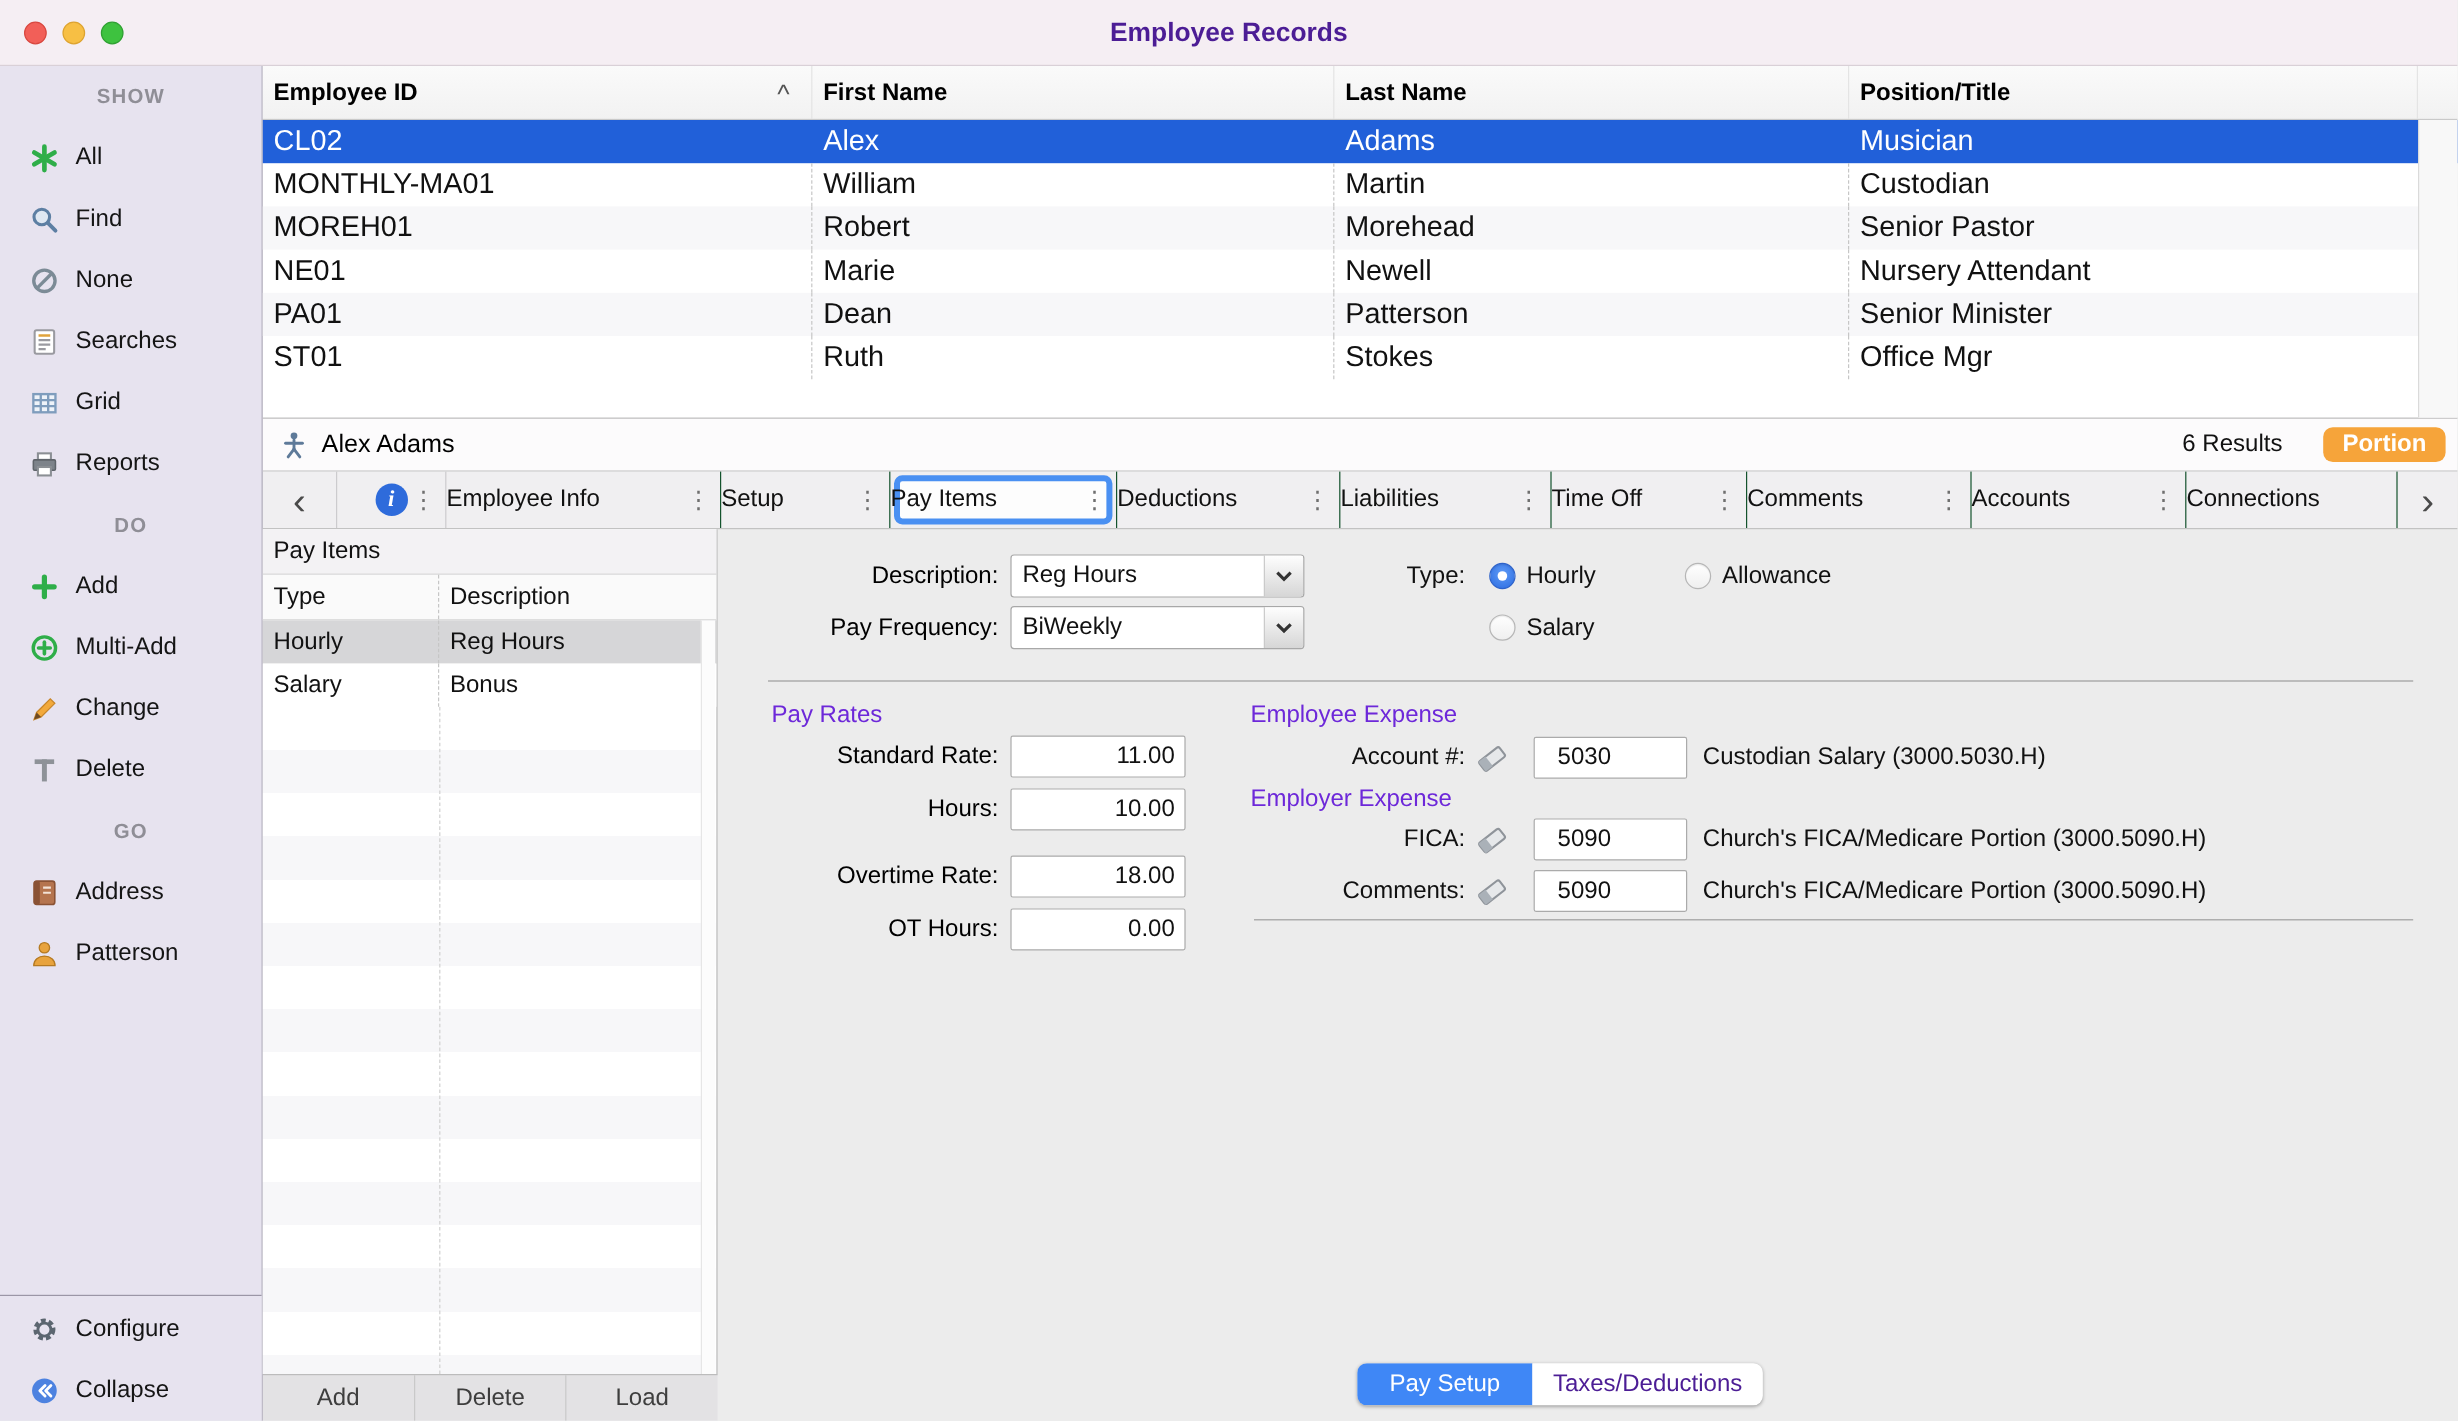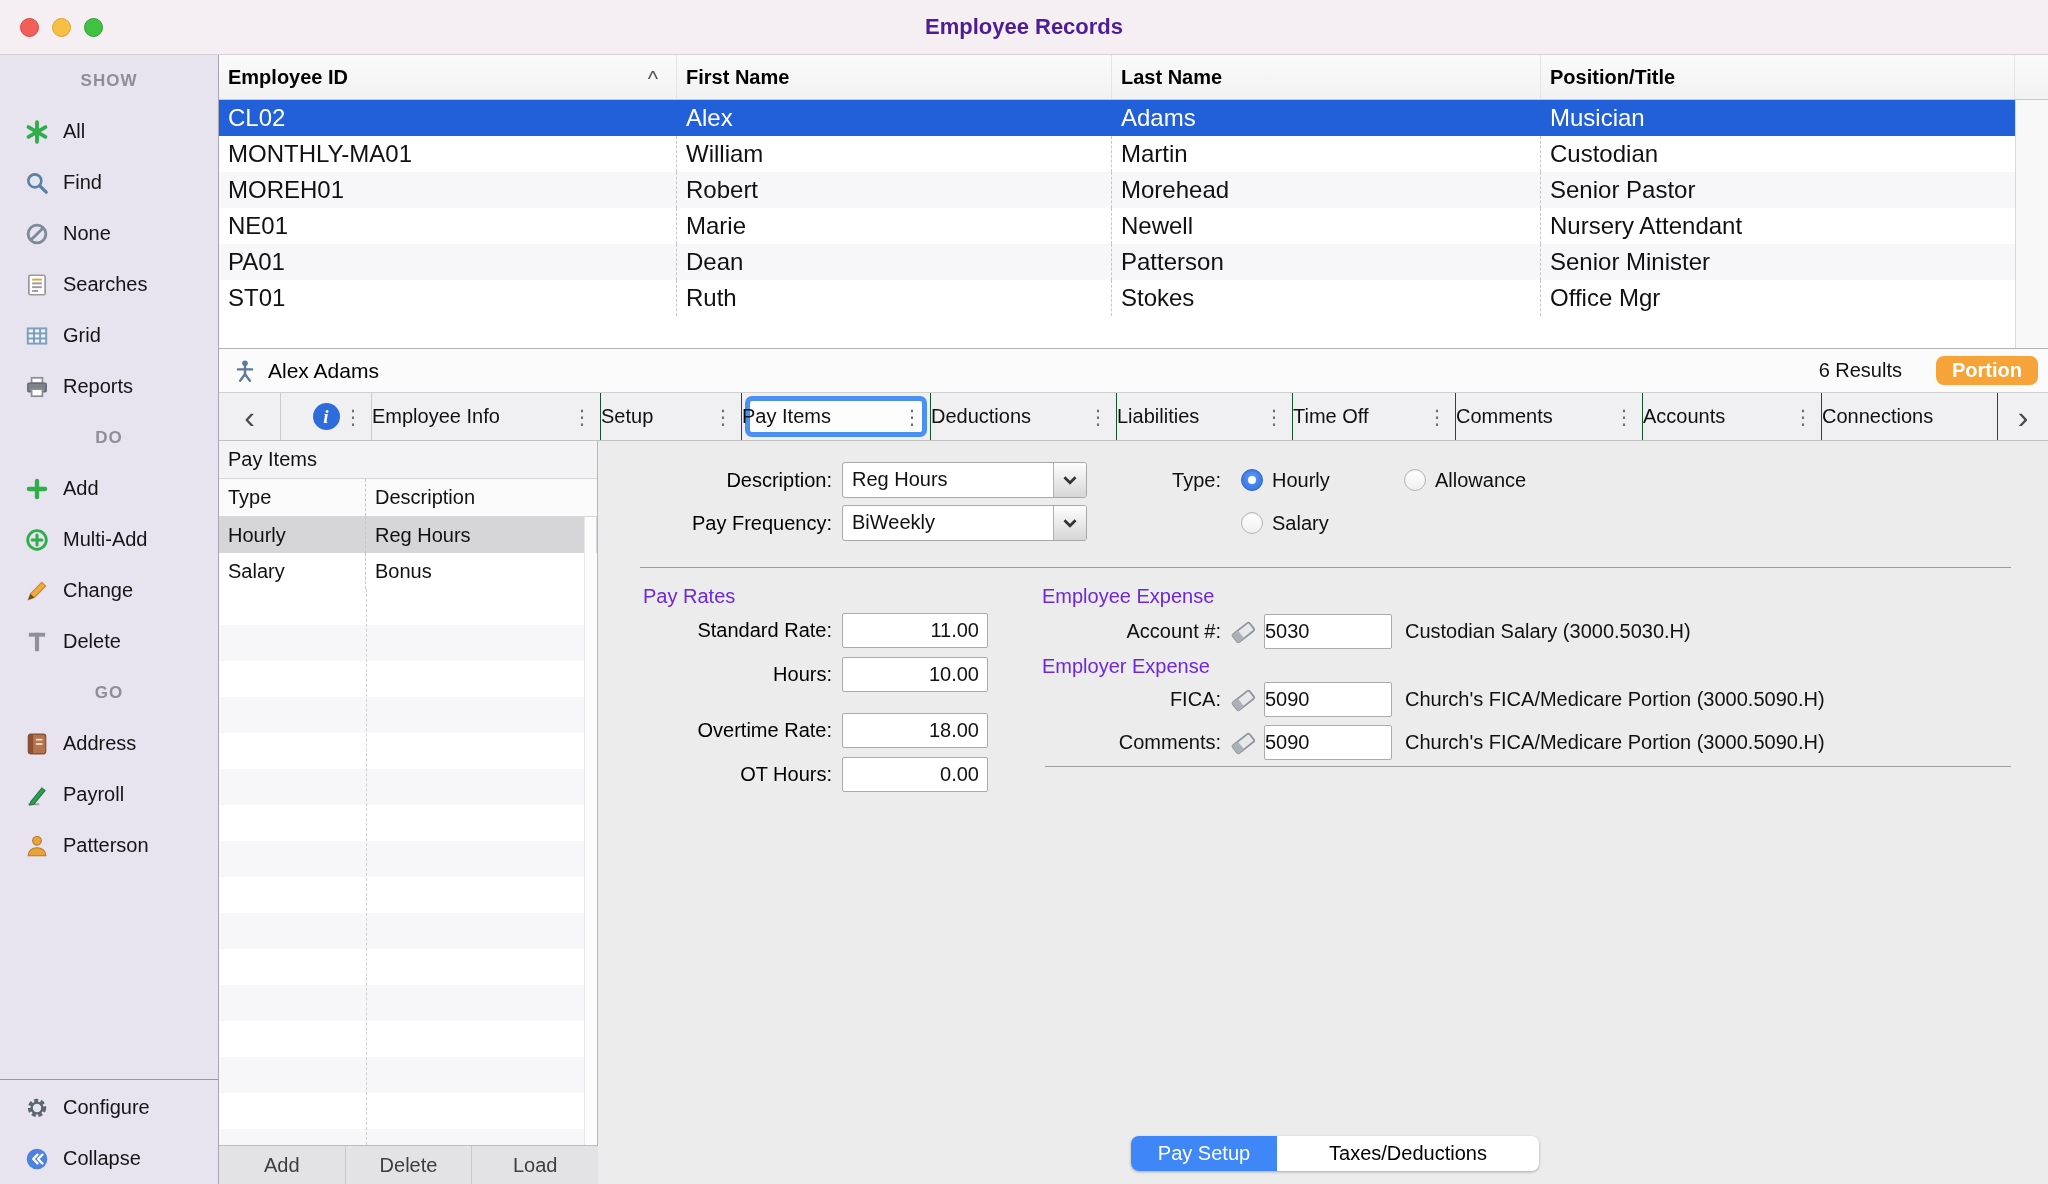--- a/index.html
+++ b/index.html
@@ -92,31 +92,31 @@
   .radio{width:22px;height:22px;border-radius:50%;background:linear-gradient(#fff,#efefef);border:1px solid #b6b6b6;box-shadow:inset 0 1px 1px rgba(0,0,0,.08);position:relative;flex:none}
   .radio.on{background:radial-gradient(circle at 50% 40%,#5f9bf7,#2b6be0);border-color:#2e62c9}
   .radio.on::after{content:"";position:absolute;left:6px;top:6px;width:8px;height:8px;background:#fff;border-radius:50%}
   .radio-label{margin-left:9px;font-size:20px;white-space:nowrap}
   #form-divider{position:absolute;left:42px;top:126px;width:1371px;height:0;border-top:1px solid #9c9c9c}
   .sec-title{position:absolute;font-size:20px;color:#6d28d9;white-space:nowrap}
   .fr{position:absolute;left:0;height:35px;display:flex}
   .fr .flabel{line-height:35px}
   .tinput{background:#fff;border:1px solid #ababab;border-radius:2px;font-size:20px;line-height:32px;height:35px}
   .tinput.num{margin-left:10px;width:146px;text-align:right;padding-right:8px}
-  .tinput.acct{margin-left:6px;width:128px;padding-left:0}
+  .tinput.acct{margin-left:20px;width:128px;padding-left:19px}
   .er{position:absolute;left:444px;height:35px;display:flex;align-items:center}
   .elabel{width:179px;text-align:right;font-size:20px;white-space:nowrap}
   .er-icon{width:30px;height:30px;margin-left:7px;flex:none;display:flex;align-items:center;justify-content:center}
   .er-icon svg{width:30px;height:30px}
   .acct-desc{margin-left:13px;font-size:20px;white-space:nowrap}
   #expense-hairline{position:absolute;left:447px;top:325px;width:966px;height:0;border-top:1px solid #9f9f9f}
   #bottom-tabs{position:absolute;left:533px;top:695px;height:35px;display:flex;border-radius:8px;overflow:hidden;box-shadow:0 1px 3px rgba(0,0,0,.3)}
   .seg{font-size:20px;line-height:35px;text-align:center;white-space:nowrap}
   .seg.sel{width:146px;background:var(--btn-blue);color:#fff}
-  .seg.unsel{width:262px;background:#fff;color:#000000}
+  .seg.unsel{width:192px;background:#fff;color:#4c1d95}
 </style>
 </head>
 <body style="--sel-blue: #2160d9; --hl-blue: #4a90f2; --orange: #f6a43a; --btn-blue: #3f87f6; --info-blue: #2e6bdb; --sb-bg: #e7e3ef; --tb-bg: #f5eef3;">
 
 <div id="titlebar">
   <span class="tl red"></span>
   <span class="tl yellow"></span>
   <span class="tl green"></span>
   <div id="window-title">Employee Records</div>
 </div>
@@ -238,29 +238,20 @@
       <div class="sb-row sb-item">
         <span class="sb-icon">
           <svg viewBox="0 0 24 24">
             <rect x="4" y="3" width="16" height="18" rx="2" fill="#b5744e" stroke="#8a5234" stroke-width="1.2"></rect>
             <rect x="4" y="3" width="4.5" height="18" rx="1.5" fill="#8a5234"></rect>
             <line x1="11" y1="8" x2="17" y2="8" stroke="#f3e2d6" stroke-width="1.6"></line>
             <line x1="11" y1="12" x2="17" y2="12" stroke="#f3e2d6" stroke-width="1.6"></line>
           </svg>
         </span>
         <span class="sb-label">Address</span>
-      </div>
-      <div class="sb-row sb-item">
-        <span class="sb-icon">
-          <svg viewBox="0 0 24 24">
-            <line x1="4" y1="20.5" x2="14" y2="20.5" stroke="#9aa0a6" stroke-width="1.8"></line>
-            <path d="M6 18.5L16.5 5.5l3 2.5L9 20.5l-3.8.8.8-2.8z" fill="#2f9e52" stroke="#1f7a3c" stroke-width="1"></path>
-          </svg>
-        </span>
-        <span class="sb-label">Payroll</span>
       </div>
       <div class="sb-row sb-item">
         <span class="sb-icon">
           <svg viewBox="0 0 24 24">
             <circle cx="12" cy="7.2" r="4" fill="#e8a33d" stroke="#b57a22" stroke-width="1"></circle>
             <path d="M3.8 21c0-4.6 3.6-7.4 8.2-7.4s8.2 2.8 8.2 7.4z" fill="#e8a33d" stroke="#b57a22" stroke-width="1"></path>
           </svg>
         </span>
         <span class="sb-label">Patterson</span>
       </div>

